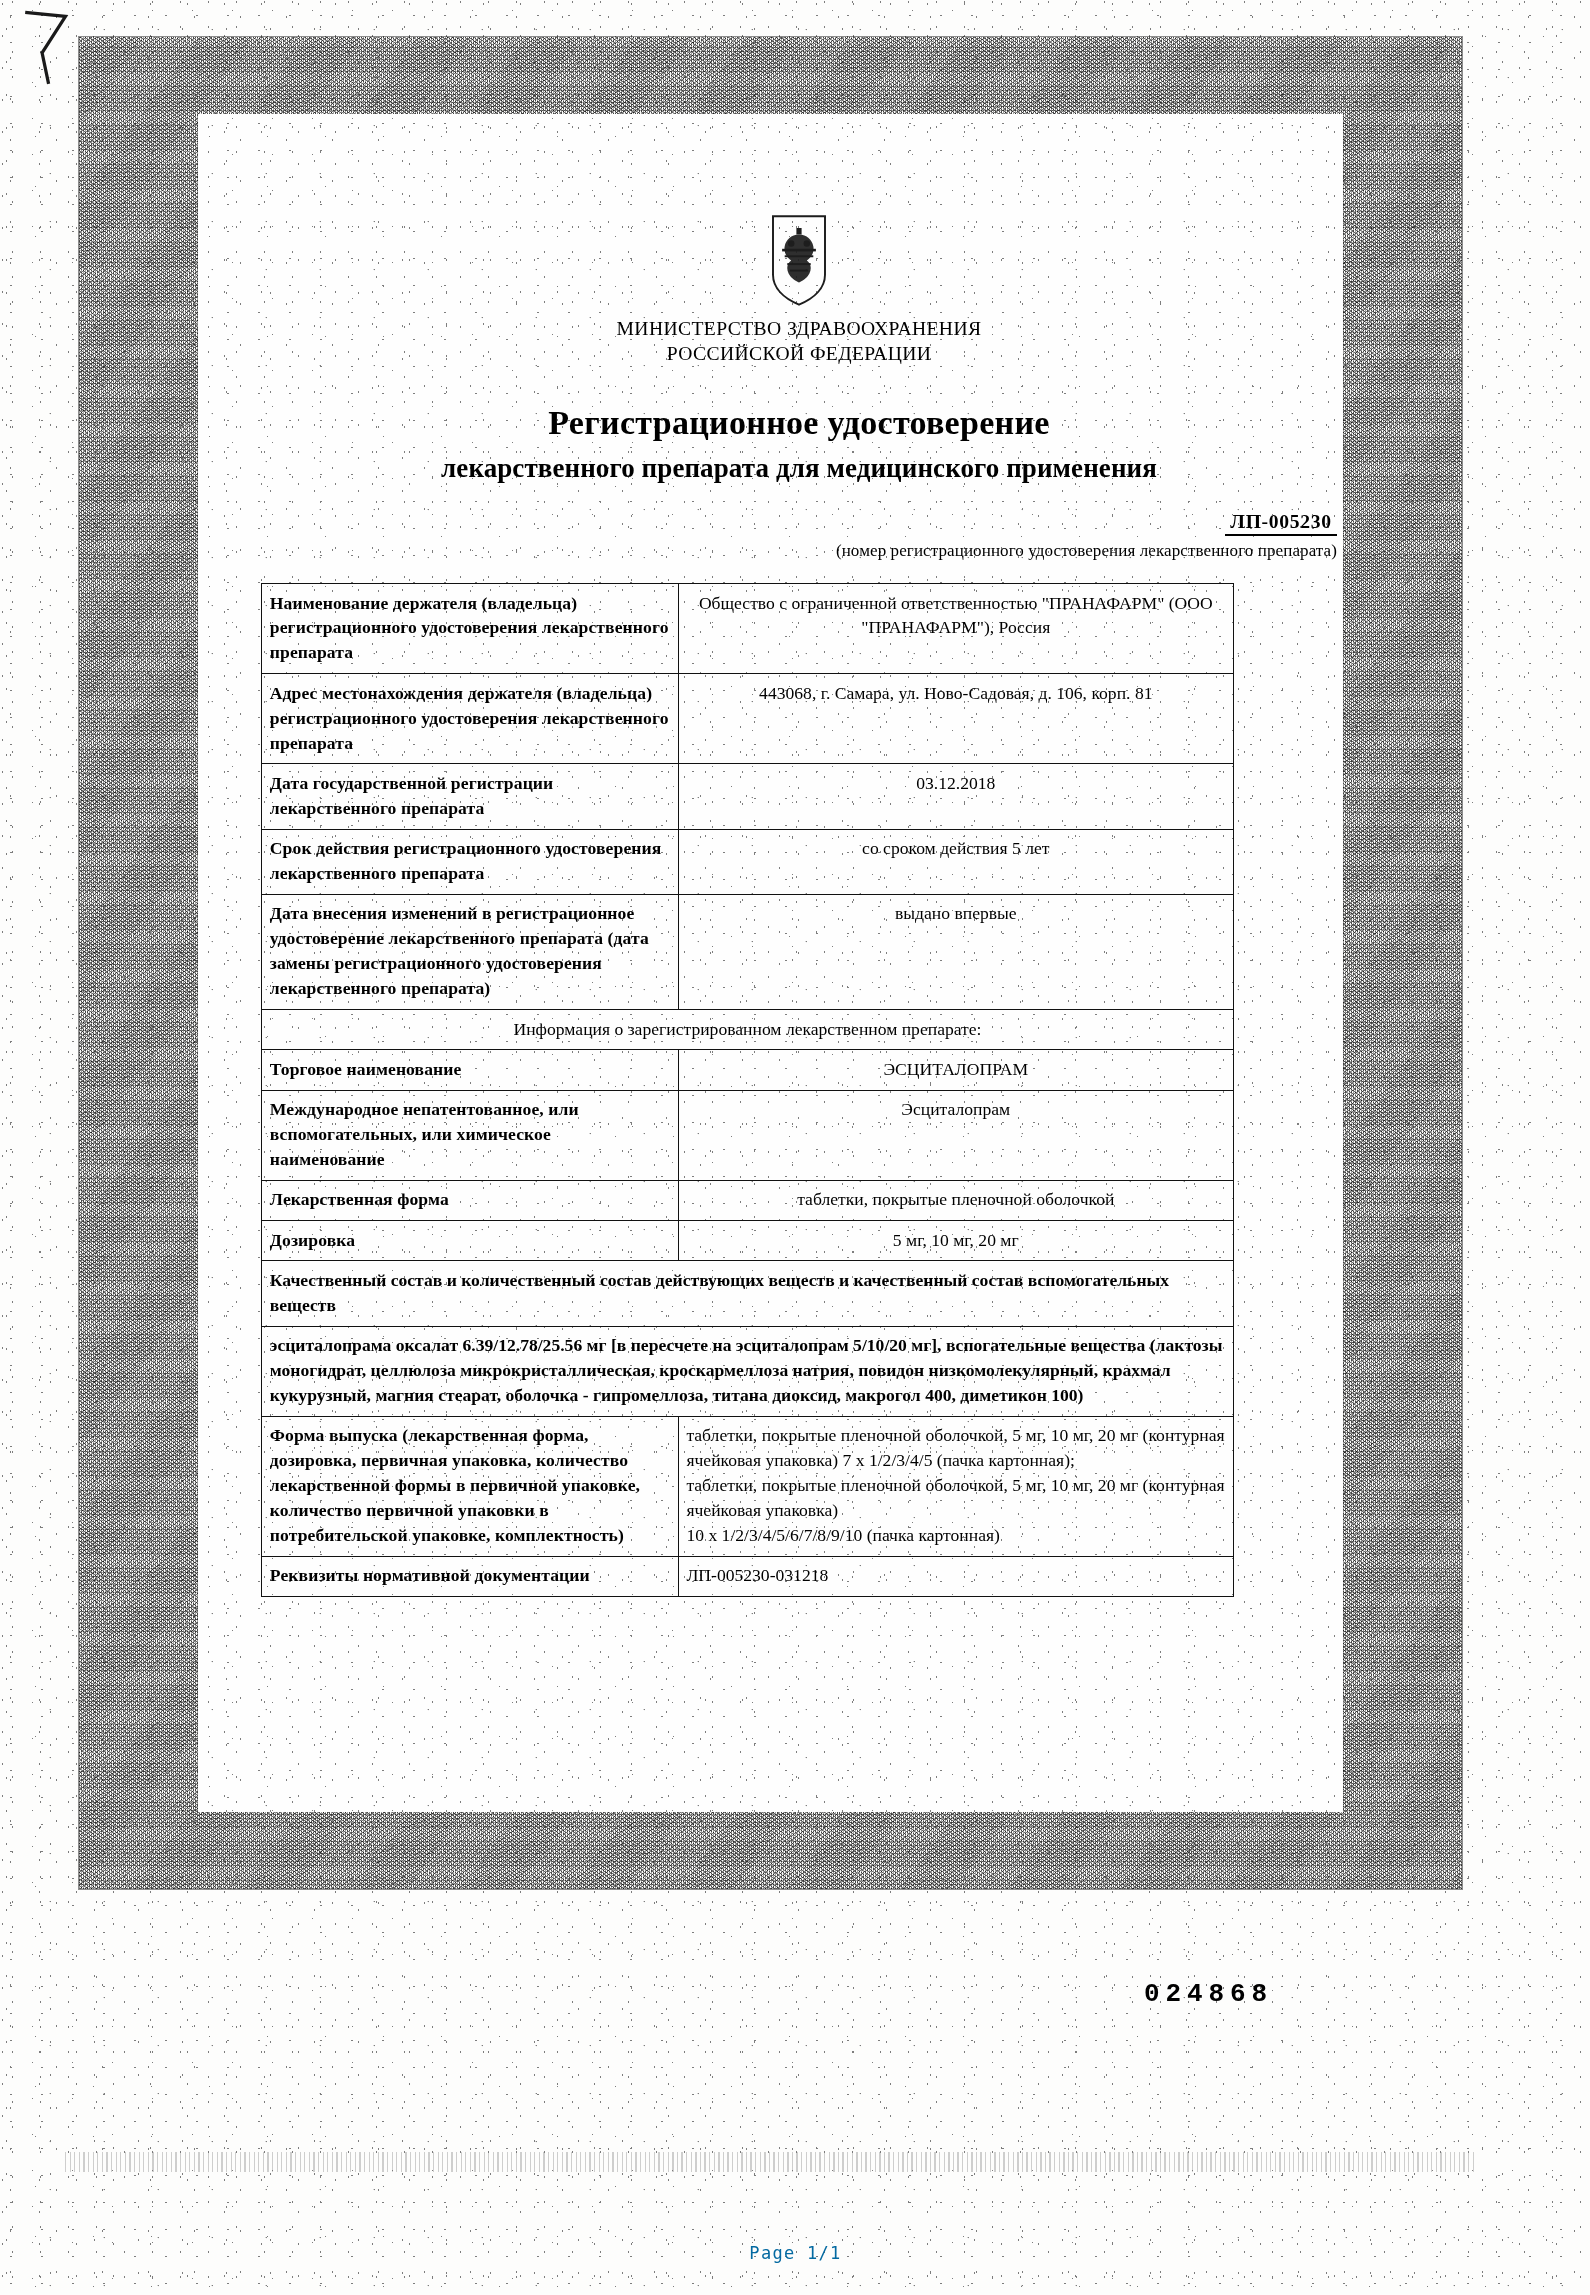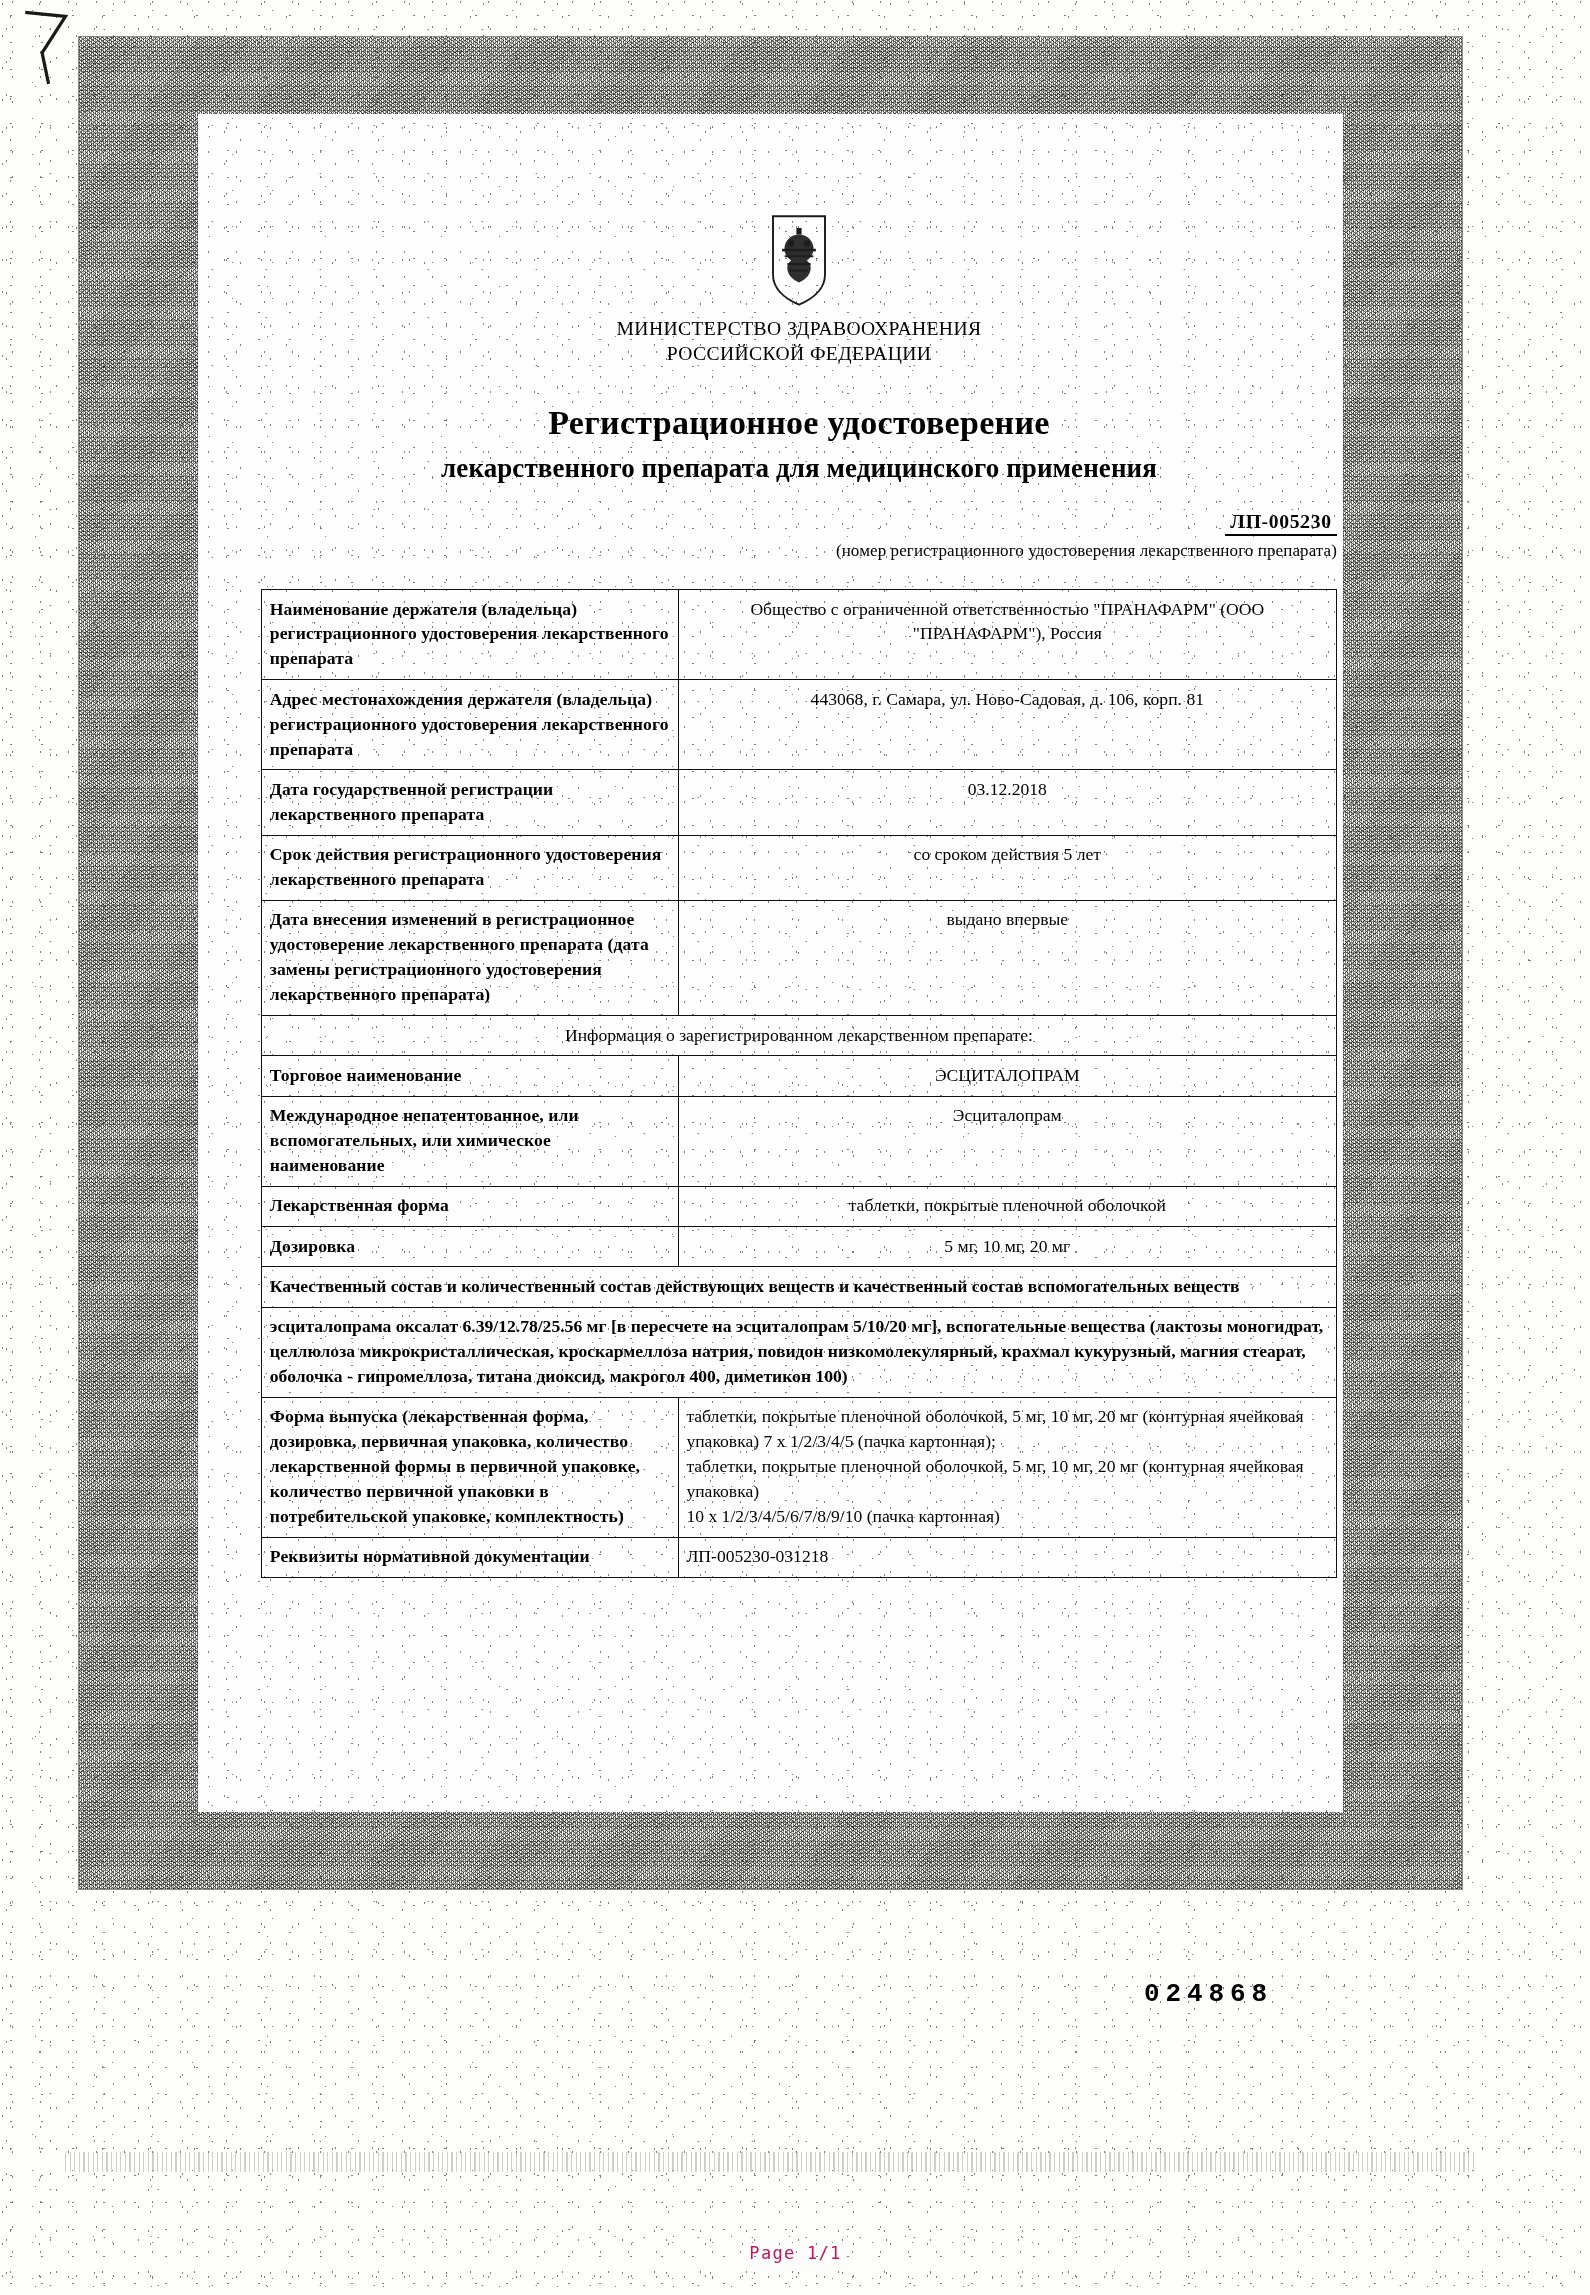--- a/index.html
+++ b/index.html
@@ -139,22 +139,22 @@
     letter-spacing: 0.7px;
   }
   #number-caption {
     margin-top: 5.2px;
     font-size: 17px;
     letter-spacing: 0.1px;
   }
 
   
   #cert-table {
-    margin-top: 28px;
-    width: 1076px;
+    margin-top: 22px;
+    width: 973px;
     border-collapse: collapse;
     table-layout: fixed;
   }
   #cert-table td {
     border: 1.3px solid #111;
     vertical-align: top;
     padding: 6.5px 7.8px 7.8px 7.8px;
     font-size: 17.6px;
     line-height: 1.42;
   }
@@ -205,21 +205,21 @@
 
   
   #page-footer {
     position: absolute;
     left: 0;
     top: 2243px;
     width: 1591px;
     text-align: center;
     font-family: "DejaVu Sans Mono", monospace;
     font-size: 17px;
-    color: #be185d;
+    color: #0369a1;
     letter-spacing: 1.3px;
   }
 
   
   #bottom-edge {
     position: absolute;
     left: 65px;
     top: 2152px;
     width: 1409px;
     height: 19.6px;

